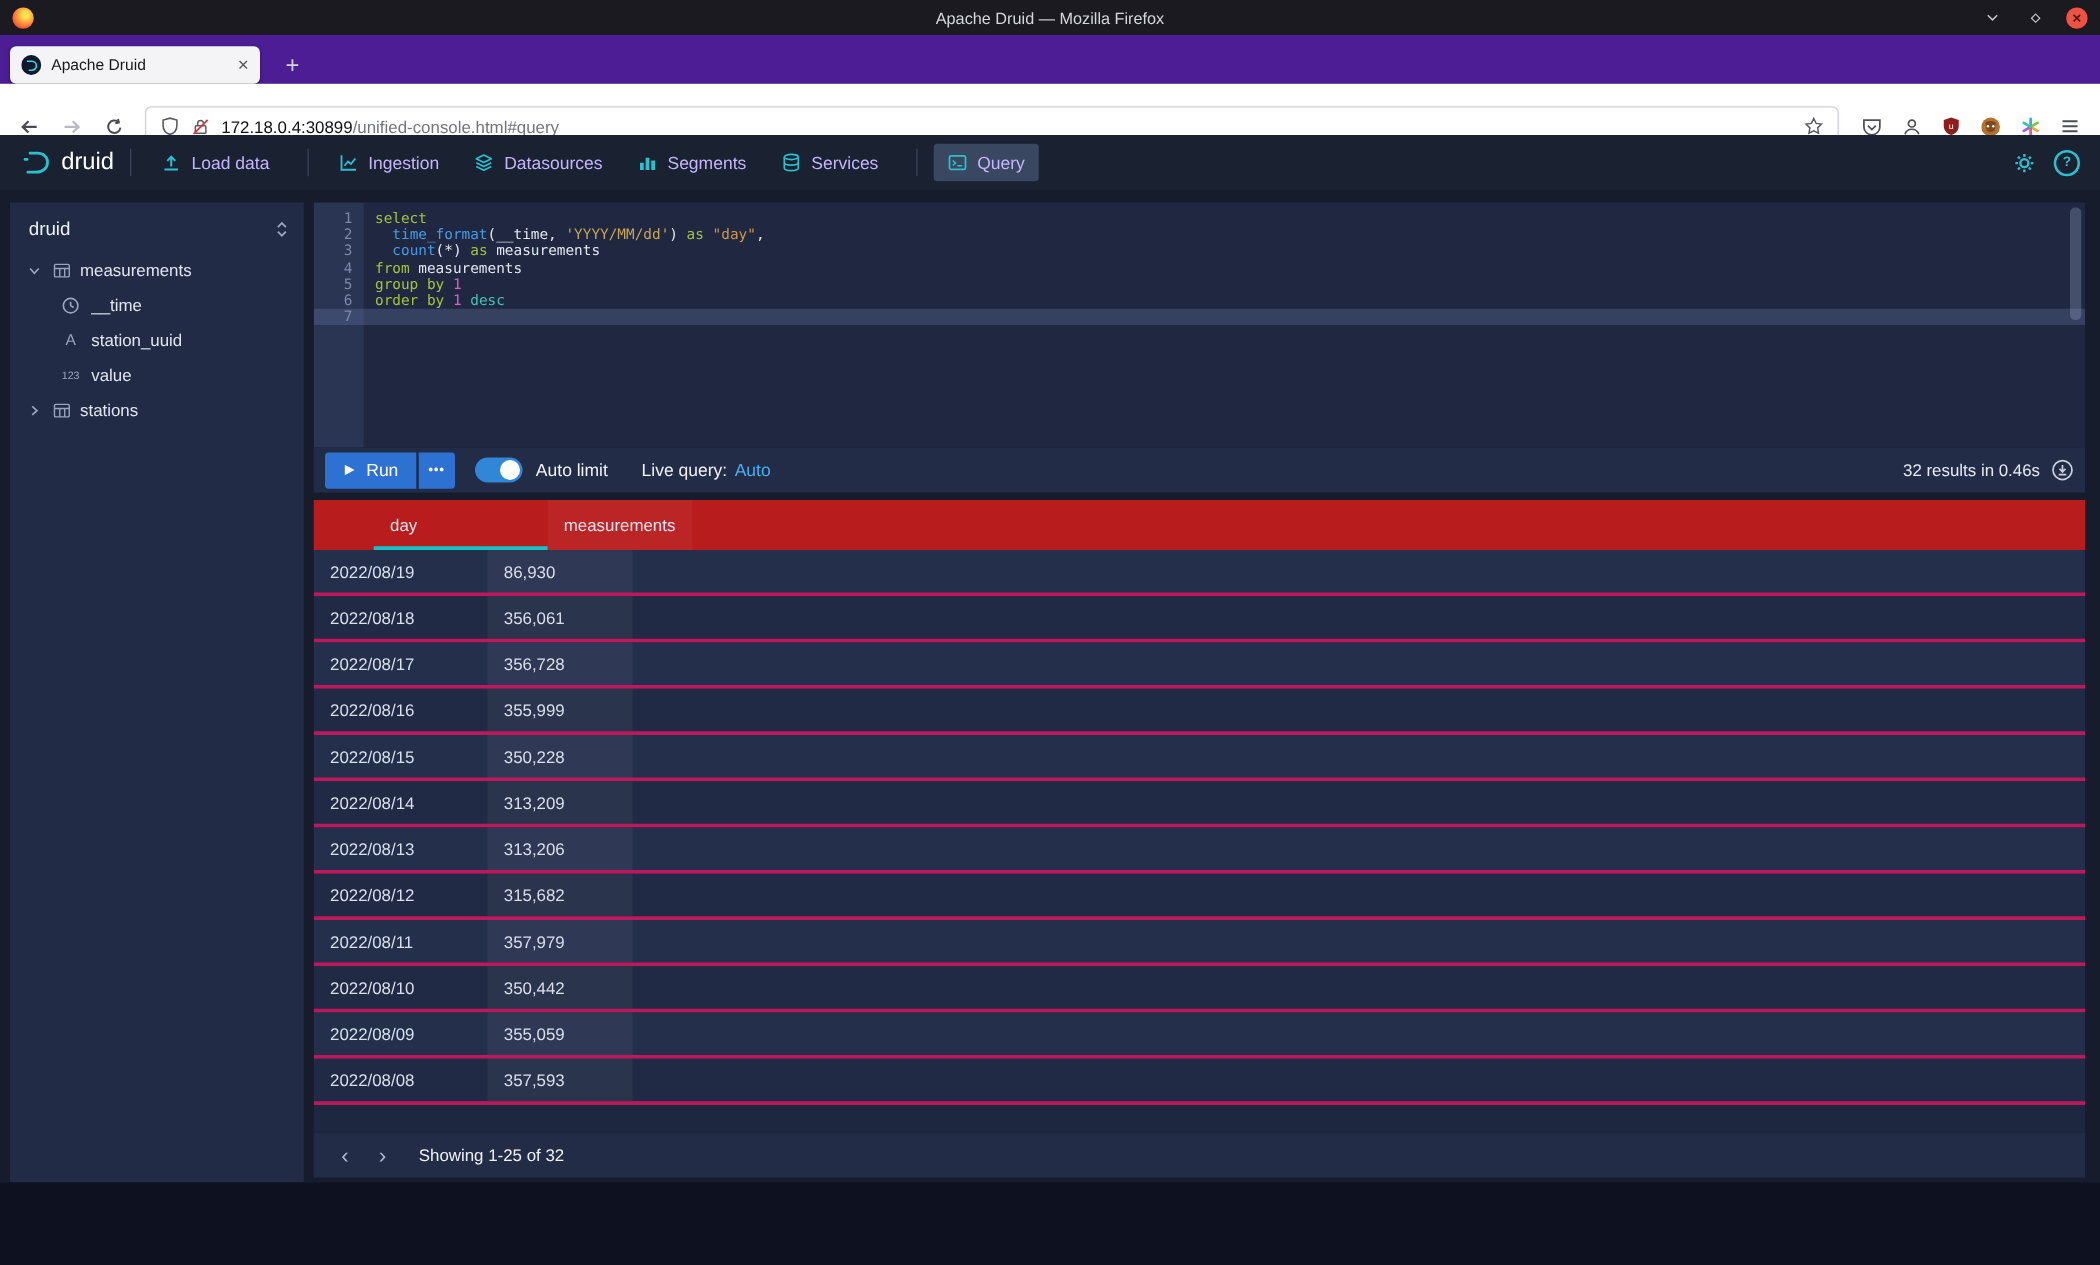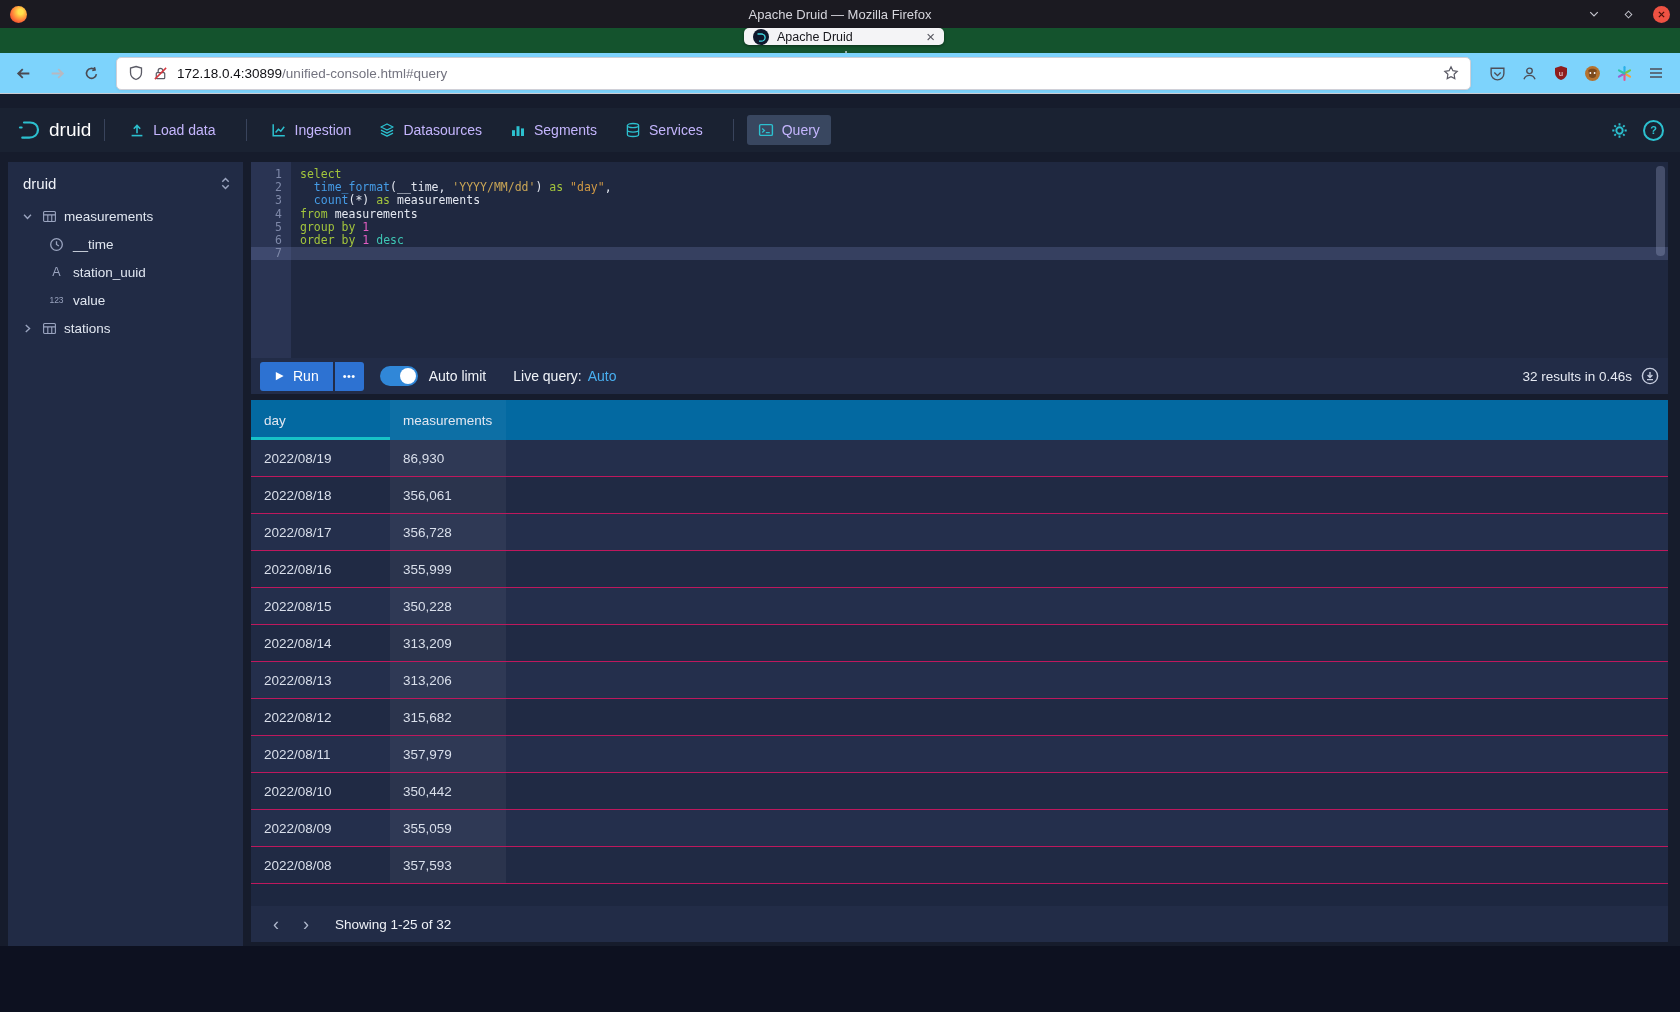--- a/index.html
+++ b/index.html
@@ -11,27 +11,27 @@
   svg{display:block;}
 
   
   .titlebar{position:absolute;top:0;left:0;right:0;height:28px;background:#1b1a21;display:flex;align-items:center;padding:0 10px;gap:8px;}
   .ff-logo{width:17px;height:17px;border-radius:50%;background:radial-gradient(circle at 62% 35%,#ffe14d 0 16%,#ffb340 34%,#ff7139 60%,#e33f25 88%);}
   .win-title{position:absolute;left:0;right:0;text-align:center;font-size:13px;color:#d6d6dd;}
   .win-controls{margin-left:auto;display:flex;align-items:center;gap:16px;z-index:2;color:#c6c6cf;}
   .win-btn{width:18px;height:18px;display:flex;align-items:center;justify-content:center;}
   .win-close{width:17px;height:17px;background:#ee5243;border-radius:50%;}
 
-  .tabbar{position:absolute;top:28px;left:0;right:0;height:39px;background:#14532d;display:flex;align-items:center;flex-direction:column;}
+  .tabbar{position:absolute;top:28px;left:0;right:0;height:39px;background:#4c1d95;display:flex;align-items:flex-end;}
   .tab{margin-left:8px;width:182px;height:30px;background:#f4f4f6;border-radius:5px;display:flex;align-items:center;padding:0 9px;gap:8px;box-shadow:0 1px 3px rgba(0,0,0,.4);}
   .tab-title{flex:1;font-size:12.5px;color:#17171c;white-space:nowrap;overflow:hidden;}
   .tab-close{color:#55555e;font-size:15px;line-height:1;}
   .newtab{margin-left:12px;width:28px;height:28px;display:flex;align-items:center;justify-content:center;color:#d3d3dc;font-size:19px;border-radius:4px;}
 
-  .toolbar{position:absolute;top:53px;left:0;right:0;height:40px;background:#7dd3fc;border-bottom:1px solid #ccccd2;display:flex;align-items:center;padding:0 6px;}
+  .toolbar{position:absolute;top:67px;left:0;right:0;height:40px;background:#ffffff;border-bottom:1px solid #ccccd2;display:flex;align-items:center;padding:14px 6px;}
   .tb-btn{width:34px;height:32px;border-radius:4px;display:flex;align-items:center;justify-content:center;color:#4a4a52;}
   .tb-btn.disabled{color:#b8b8c0;}
   .urlbar{flex:1;height:31px;margin:0 8px;background:#ffffff;border:1px solid #d0d0d7;border-radius:5px;display:flex;align-items:center;padding:0 11px;gap:9px;font-size:13.5px;box-shadow:0 1px 3px rgba(0,0,0,.06);color:#5b5b66;}
   .url-text{flex:1;white-space:nowrap;overflow:hidden;}
   .url-host{color:#101014;}
   .url-path{color:#73737f;}
   .tool-icons{display:flex;align-items:center;gap:15px;padding:0 10px;color:#4e4e57;}
 
   
   .druid-nav{position:absolute;top:108px;left:0;right:0;height:44px;background:#1a2232;display:flex;align-items:center;padding:0 16px;}
@@ -76,27 +76,27 @@
   .more-btn{border:none;width:29px;height:29px;margin-left:2px;background:var(--blue);color:#fff;font-size:11px;letter-spacing:.5px;border-radius:0 3px 3px 0;display:flex;align-items:center;justify-content:center;cursor:pointer;}
   .switch{position:relative;width:38px;height:20px;border-radius:10px;background:#3087d8;margin-left:5px;cursor:pointer;}
   .switch::after{content:'';position:absolute;right:2px;top:2px;width:16px;height:16px;border-radius:50%;background:#fff;}
   .lbl{color:#f0f3f8;font-size:14px;}
   .lq{margin-left:16px;}
   .link{color:var(--link);font-size:14px;margin-left:-5px;cursor:pointer;}
   .results-info{margin-left:auto;display:flex;align-items:center;gap:9px;color:#e6eaf3;font-size:13.5px;}
   .dl{color:#c6cdde;display:flex;cursor:pointer;}
 
   .rtable{margin-top:6px;}
-  .thead{display:flex;height:40px;background:#0369a1;}
+  .thead{display:flex;height:40px;background:#b91c1c;padding-left:48px;}
   .th{display:flex;align-items:center;padding-left:13px;box-sizing:border-box;color:#e2e7f1;font-size:13.5px;position:relative;cursor:pointer;}
   .th-day{width:139px;}
   .th-day::after{content:'';position:absolute;left:0;bottom:0;height:3px;width:100%;background:var(--teal);}
   .th-meas{width:116px;background:rgba(255,255,255,.045);}
   .tbody{height:466px;overflow:hidden;background:#1d2740;}
-  .tr{display:flex;height:37px;box-sizing:border-box;border-bottom:1px solid #be185d;}
+  .tr{display:flex;height:37px;box-sizing:border-box;border-bottom:3px solid #be185d;}
   .tr:nth-child(odd){background:#242f4c;}
   .tr:nth-child(even){background:#202a44;}
   .td{display:flex;align-items:center;padding-left:13px;box-sizing:border-box;color:#d9dfeb;font-size:13.5px;}
   .td-day{width:139px;}
   .td-meas{width:116px;background:rgba(255,255,255,.05);}
 
   .pager{height:36px;background:#222c47;display:flex;align-items:center;padding:0 10px;}
   .pg-btn{width:30px;height:30px;display:flex;align-items:center;justify-content:center;color:#aeb7cc;font-size:18px;cursor:pointer;}
   .pg-status{margin-left:14px;color:#eef1f7;font-size:13.5px;}
 </style>

